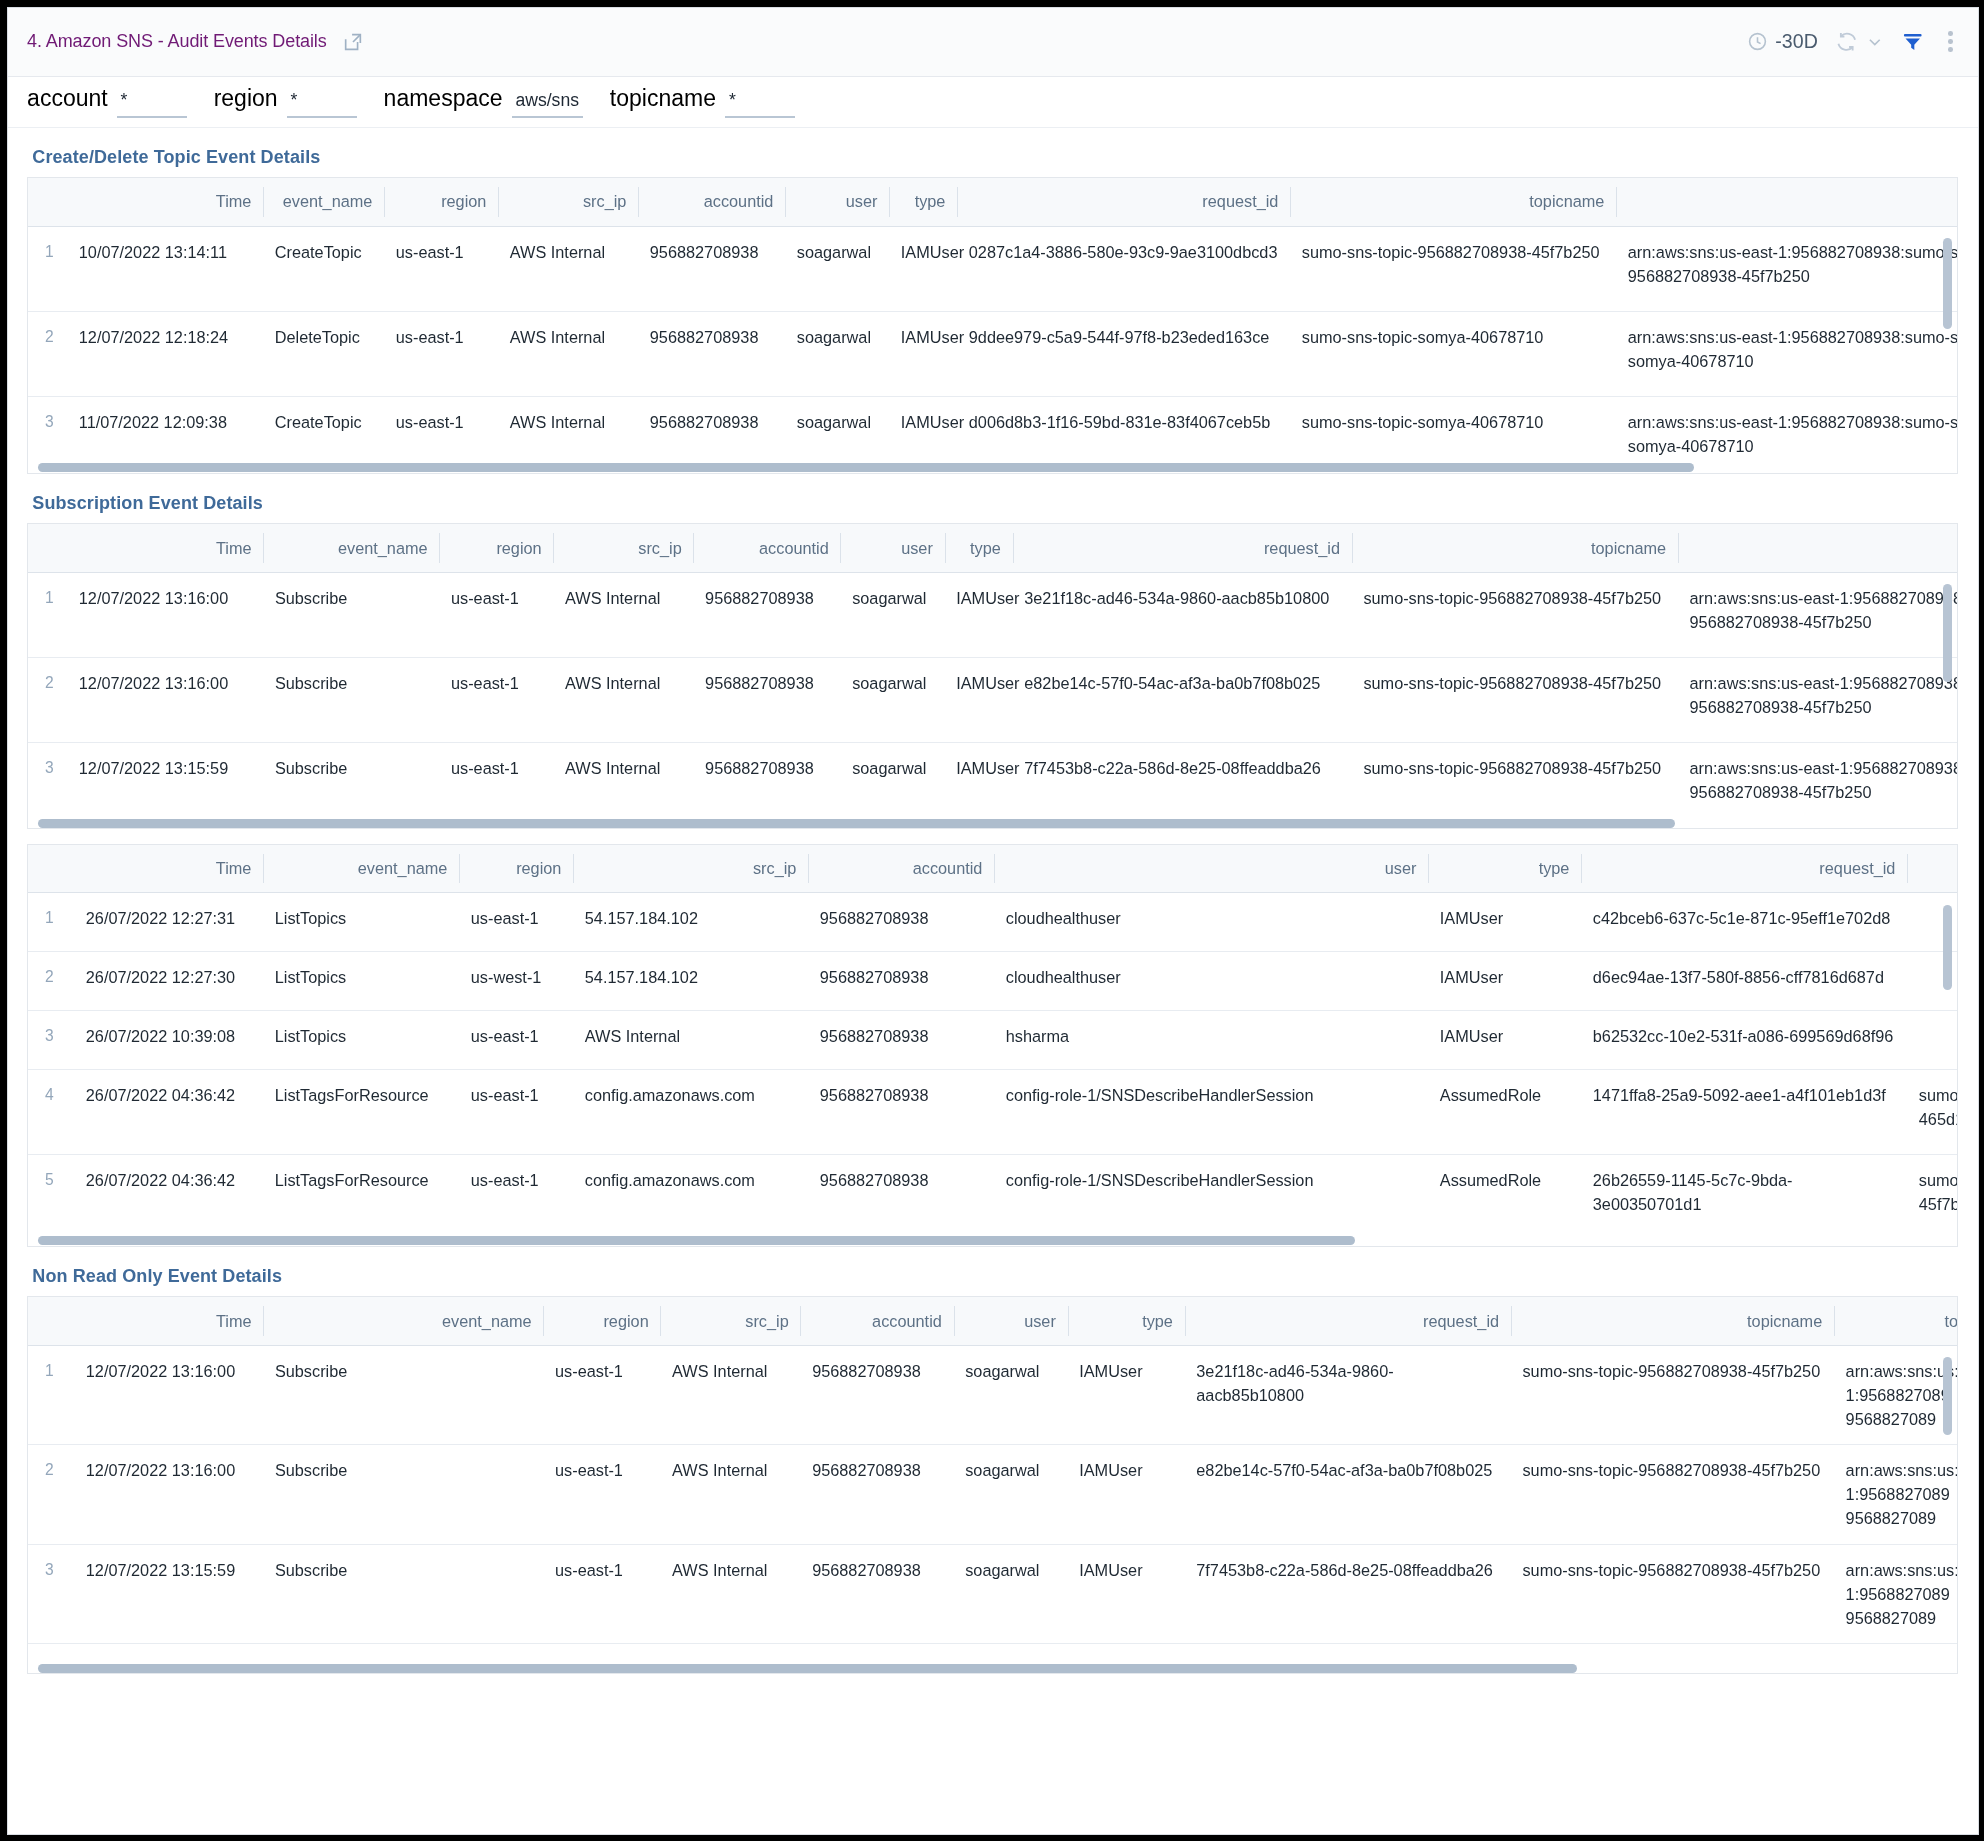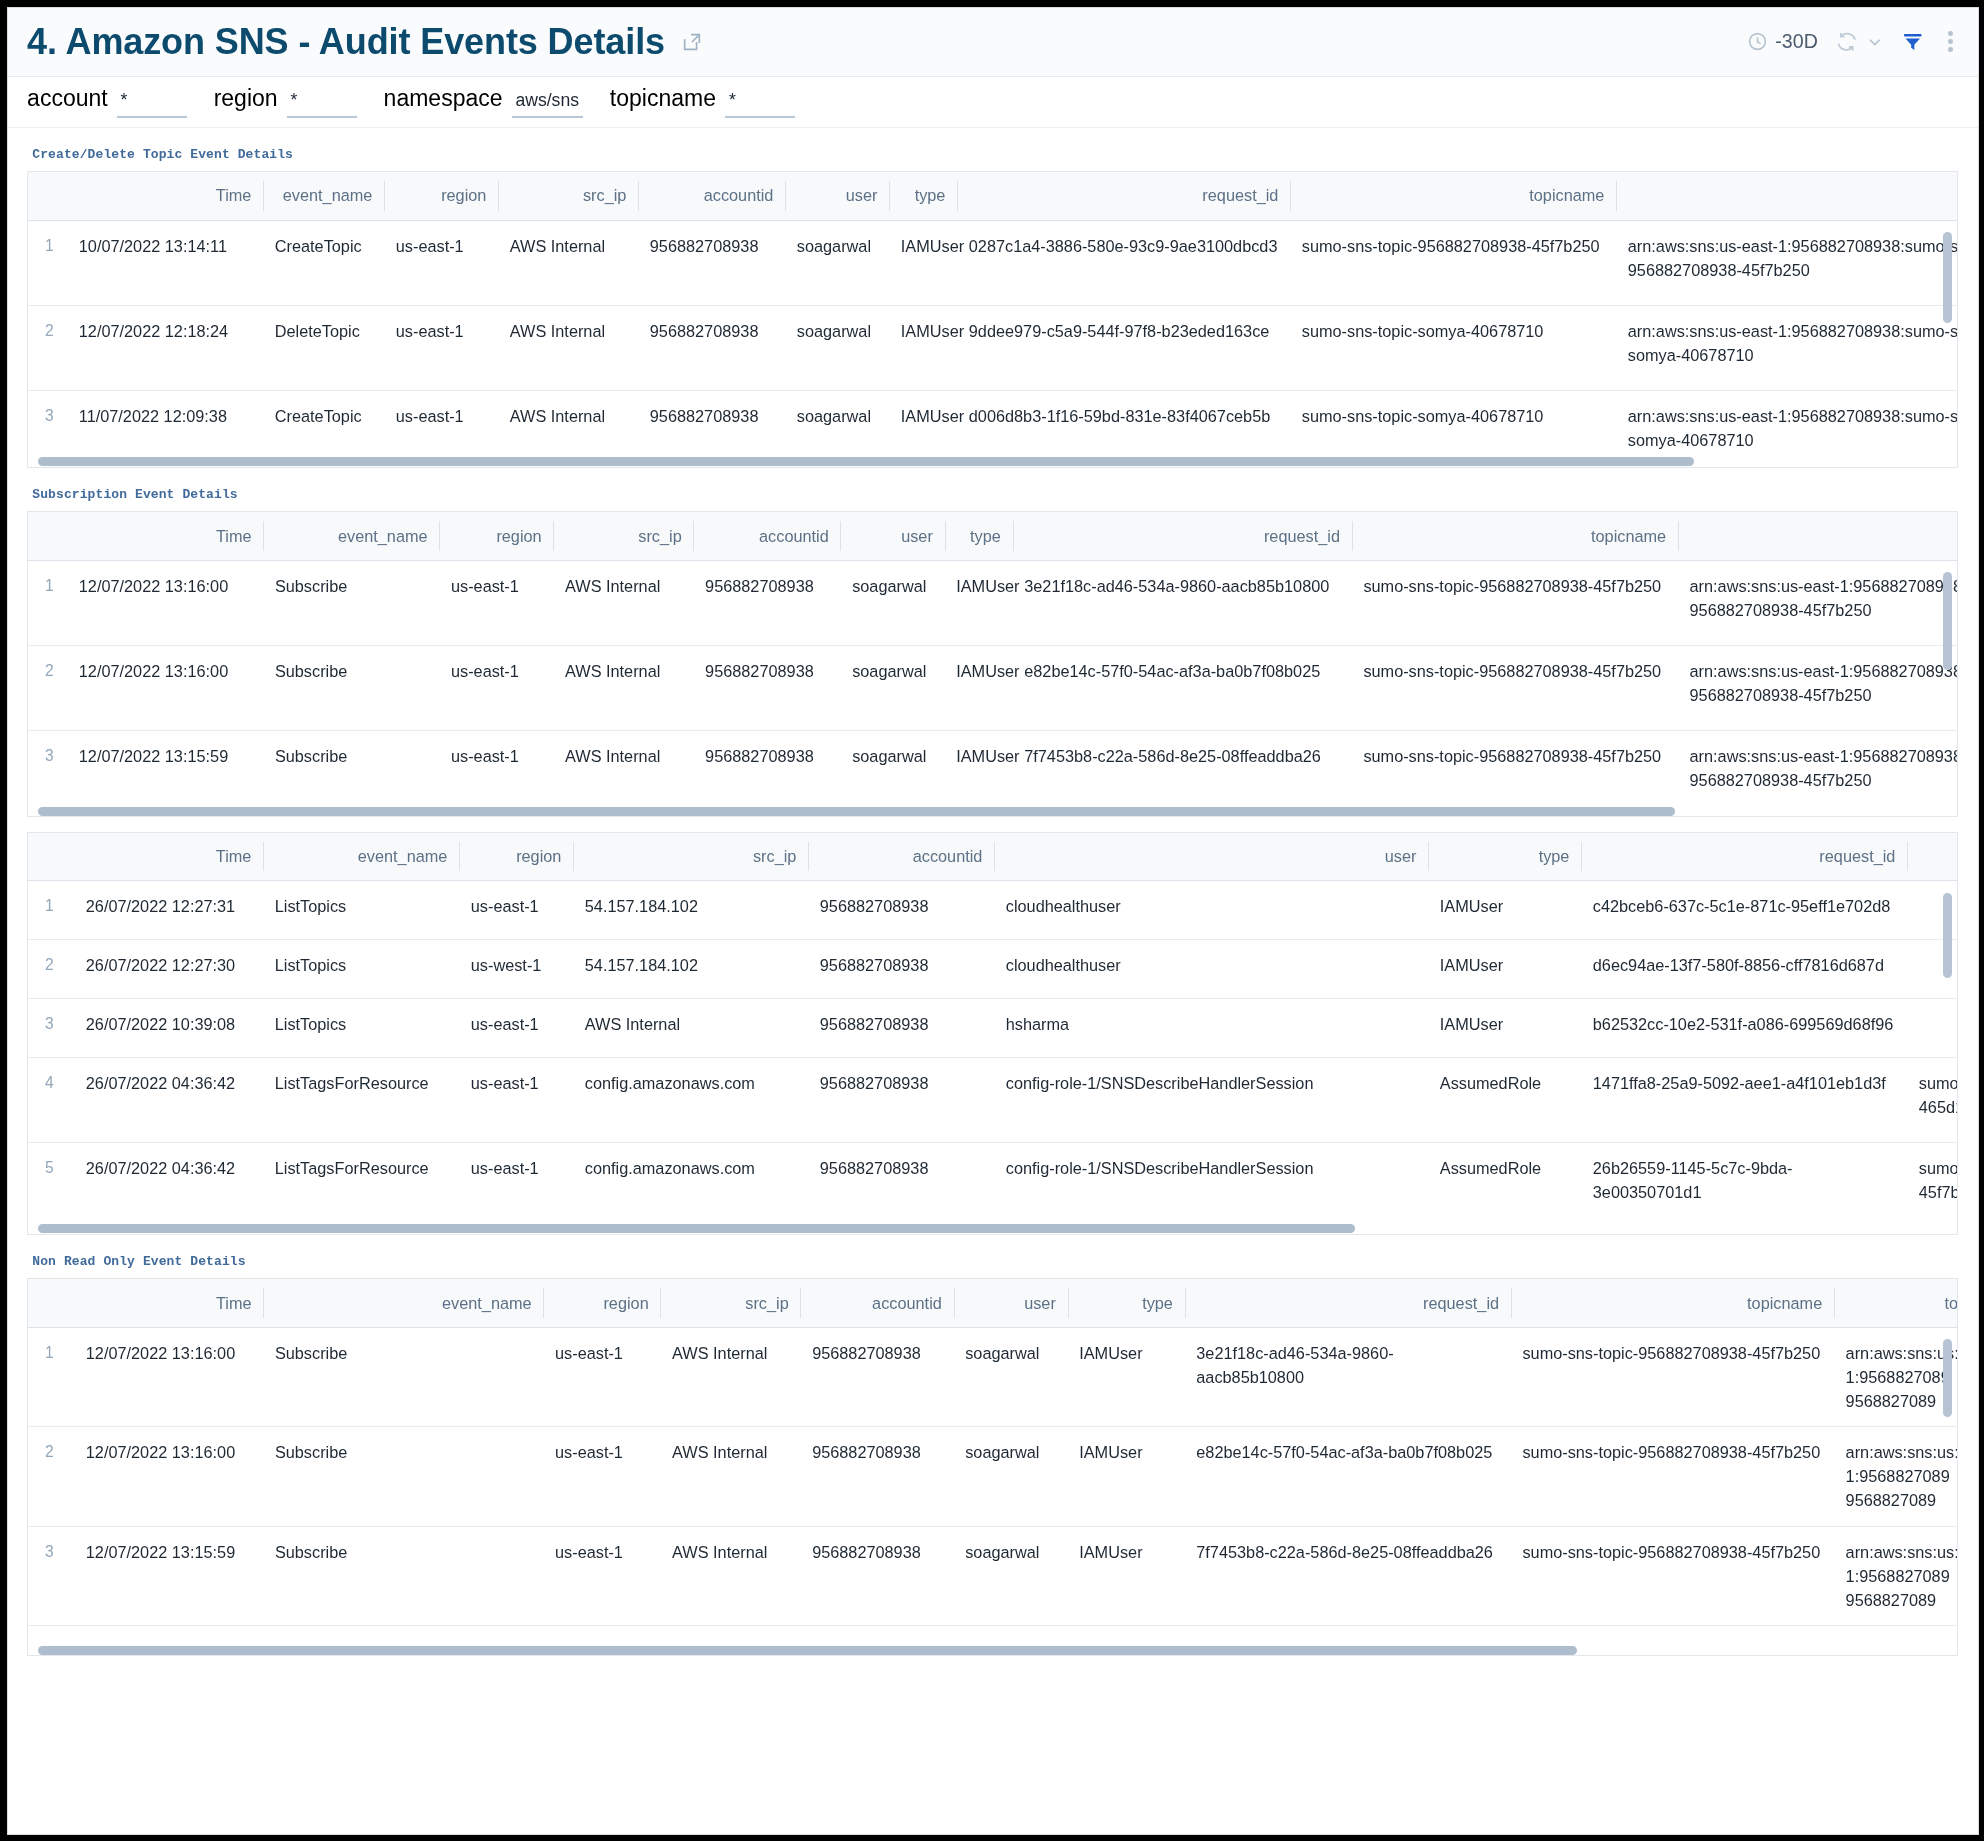--- a/index.html
+++ b/index.html
@@ -22,23 +22,23 @@
 
   
   .header {
     height: 69px;
     background: #fafbfc;
     border-bottom: 0.7px solid #e6e9ee;
     display: flex; align-items: center;
     padding: 0 18px 0 19.6px;
   }
   .title {
-    font-size: 36px;
-    color: #0c4a6e;
-    font-weight: 700;
+    font-size: 18px;
+    color: #701a75;
+    font-weight: 400;
     letter-spacing: -0.1px;
     white-space: nowrap;
   }
   .share-icon { margin-left: 15.6px; display:flex; align-items:center; }
   .hdr-right { margin-left:auto; display:flex; align-items:center; gap: 17px; }
   .time-range { display:flex; align-items:center; gap: 7.8px; }
   .time-range .tr-text {
     font-size: 19.6px; color:#4a5b6e; font-weight:400;
   }
   .refresh-grp { display:flex; align-items:center; gap: 6.5px; }
@@ -62,26 +62,25 @@
     padding: 0 3.9px 6.5px 3.9px;
     display:inline-block;
     text-align:left;
     line-height: 1;
   }
 
   
   .panels { padding: 0 19.6px; }
   .panel { margin-top: 14.3px; }
   .panel-title {
-    font-size: 13px;
+    font-size: 18px;
     color: #3f6a99;
     font-weight: 700;
     padding: 5.2px 0 9px 5.2px;
     letter-spacing: 0.1px;
-    font-family: Liberation Mono, monospace;
   }
   .tablewrap {
     border: 0.7px solid #e3e7ec;
     background: #fff;
     position: relative;
     overflow: hidden;
   }
   table.grid {
     border-collapse: collapse;
     table-layout: fixed;

